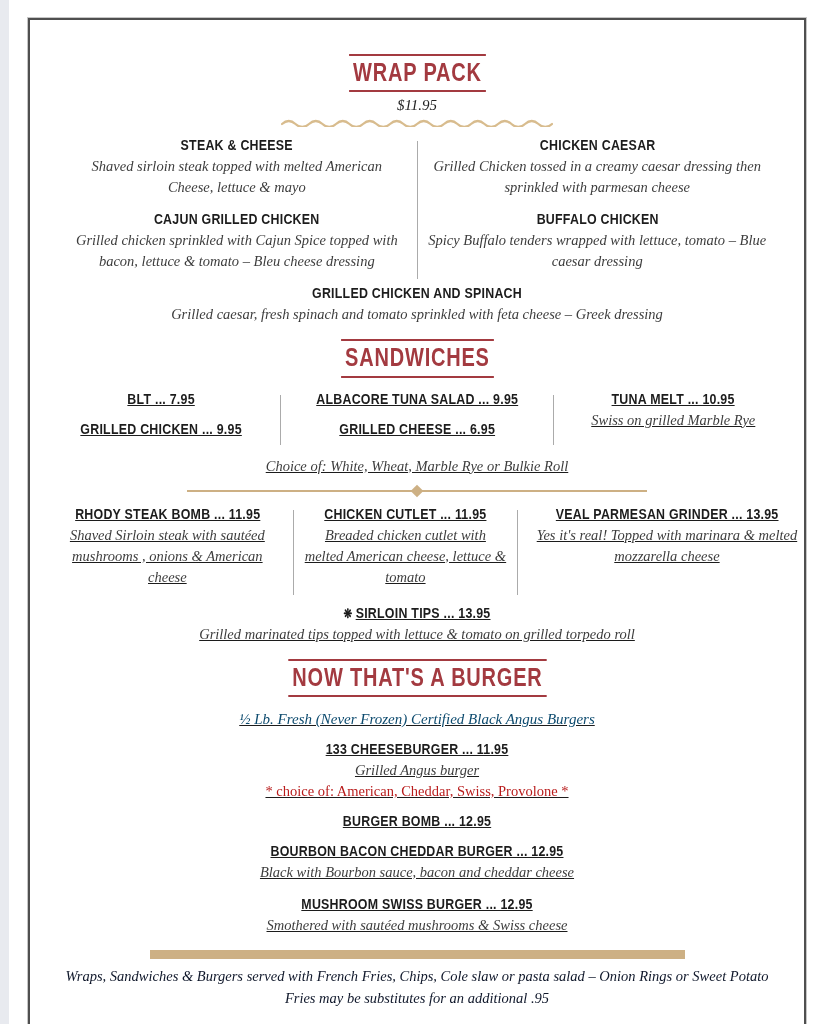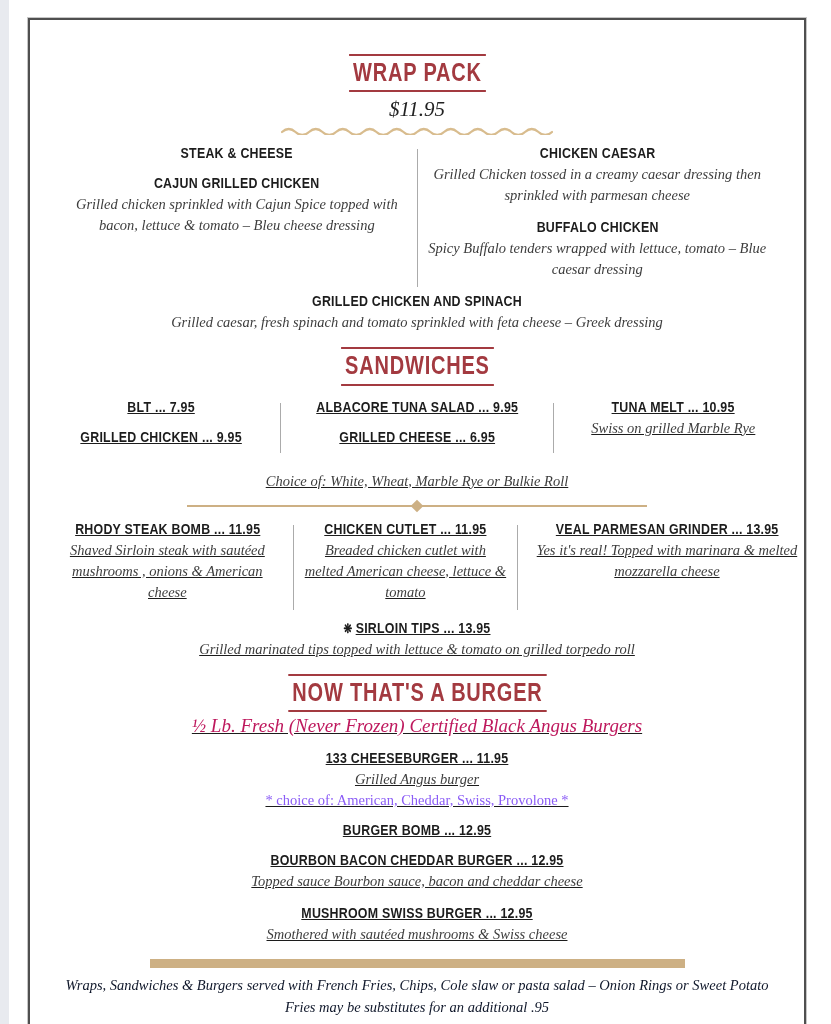--- a/index.html
+++ b/index.html
@@ -27,39 +27,39 @@
     text-align:center;padding-top:34px;
   }
   .sec-head{
     display:inline-block;margin:0;
     font-family:"Liberation Sans", sans-serif;font-weight:700;
     font-size:25px;letter-spacing:1px;color:var(--red);
     border-top:2px solid var(--red);border-bottom:2px solid var(--red);
     padding:3px 5px 5px;line-height:1.05;
     transform:scaleX(0.8);white-space:nowrap;
   }
-  .price{font-style:italic;font-size:21px;margin-top:5px;color:#222;}
+  .price{font-style:italic;font-size:15px;margin-top:5px;color:#222;}
   .wave{margin-top:3px;}
   .wave svg{display:block;margin:0 auto;}
   .cols2{display:grid;grid-template-columns:1fr 1px 1fr;width:93%;margin:9px auto 0;}
   .cols3{display:grid;grid-template-columns:1fr 1px 1fr 1px 1fr;width:97%;margin:12px auto 0;align-items:start;}
   .vdiv{width:1px;background:#ABABAB;margin:5px 0;align-self:stretch;}
   .menu-item{margin-bottom:12px;padding:0 10px;}
   .item-name{
     font-family:"Liberation Sans", sans-serif;font-weight:700;
     font-size:15.5px;letter-spacing:.3px;color:var(--ink);
     transform:scaleX(0.8);white-space:nowrap;margin-bottom:2px;
   }
   .item-desc{font-style:italic;font-size:14.5px;color:var(--desc);line-height:1.45;}
-  .item-note{font-style:normal;font-size:14.5px;color:#8b5cf6;margin-top:2px;}
-  .center-note{font-style:italic;font-size:14.5px;color:var(--desc);margin-top:15px;}
+  .item-note{font-style:normal;font-size:14.5px;color:#b91c1c;margin-top:2px;}
+  .center-note{font-style:italic;font-size:14.5px;color:var(--desc);margin-top:8px;}
   .diamond-divider{position:relative;width:460px;height:2px;background:var(--tan);margin:15px auto 13px;}
   .diamond{position:absolute;left:50%;top:50%;width:9px;height:9px;background:var(--tan);
     transform:translate(-50%,-50%) rotate(45deg);}
-  .subtitle{font-style:italic;font-size:19px;color:#be185d;margin-top:3px;margin-bottom:12px;}
+  .subtitle{font-style:italic;font-size:15px;color:#0c4a6e;margin-top:14px;margin-bottom:12px;}
   .sec-gap{margin-top:14px;text-decoration:underline;}
   .featured{margin-top:4px;}
   .warn-icon{display:inline-block;margin-right:4px;font-size:13px;}
   .tan-bar{width:535px;height:9px;background:var(--tan);margin:14px auto 7px;}
   .long-note{width:705px;margin:0 auto;font-style:italic;font-size:14.5px;color:#0f172a;line-height:1.5;}
 </style>
 </head>
 <body>
 
 <div class="edge-strip"></div>
@@ -72,20 +72,21 @@
     <div class="wave">
       <svg width="272" height="10" viewBox="0 0 272 10">
         <path d="M1 7 Q7.75 1 14.5 7 T28 7 T41.5 7 T55 7 T68.5 7 T82 7 T95.5 7 T109 7 T122.5 7 T136 7 T149.5 7 T163 7 T176.5 7 T190 7 T203.5 7 T217 7 T230.5 7 T244 7 T257.5 7 T271 7" fill="none" stroke="#D8BC8E" stroke-width="2.2" stroke-linecap="round"></path>
       </svg>
     </div>
 
     <div class="cols2">
       <div>
         <div class="menu-item">
           <div class="item-name">STEAK &amp; CHEESE</div>
+          <div class="item-desc">Shaved sirloin steak topped with melted American Cheese, lettuce &amp; mayo</div>
         </div>
         <div class="menu-item">
           <div class="item-name">CAJUN GRILLED CHICKEN</div>
           <div class="item-desc">Grilled chicken sprinkled with Cajun Spice topped with bacon, lettuce &amp; tomato – Bleu cheese dressing</div>
         </div>
       </div>
       <div class="vdiv"></div>
       <div>
         <div class="menu-item">
           <div class="item-name">CHICKEN CAESAR</div>
@@ -174,21 +175,21 @@
       <div class="item-desc">Grilled Angus burger</div>
       <div class="item-note">* choice of:  American, Cheddar, Swiss, Provolone *</div>
     </div>
 
     <div class="menu-item">
       <div class="item-name">BURGER BOMB ... 12.95</div>
     </div>
 
     <div class="menu-item">
       <div class="item-name">BOURBON BACON CHEDDAR BURGER ... 12.95</div>
-      <div class="item-desc">Topped sauce Bourbon sauce, bacon and cheddar cheese</div>
+      <div class="item-desc">Black with Bourbon sauce, bacon and cheddar cheese</div>
     </div>
 
     <div class="menu-item">
       <div class="item-name">MUSHROOM SWISS BURGER ... 12.95</div>
       <div class="item-desc">Smothered with sautéed mushrooms &amp; Swiss cheese</div>
     </div>
   </section>
 
   <section>
     <div class="tan-bar"></div>

